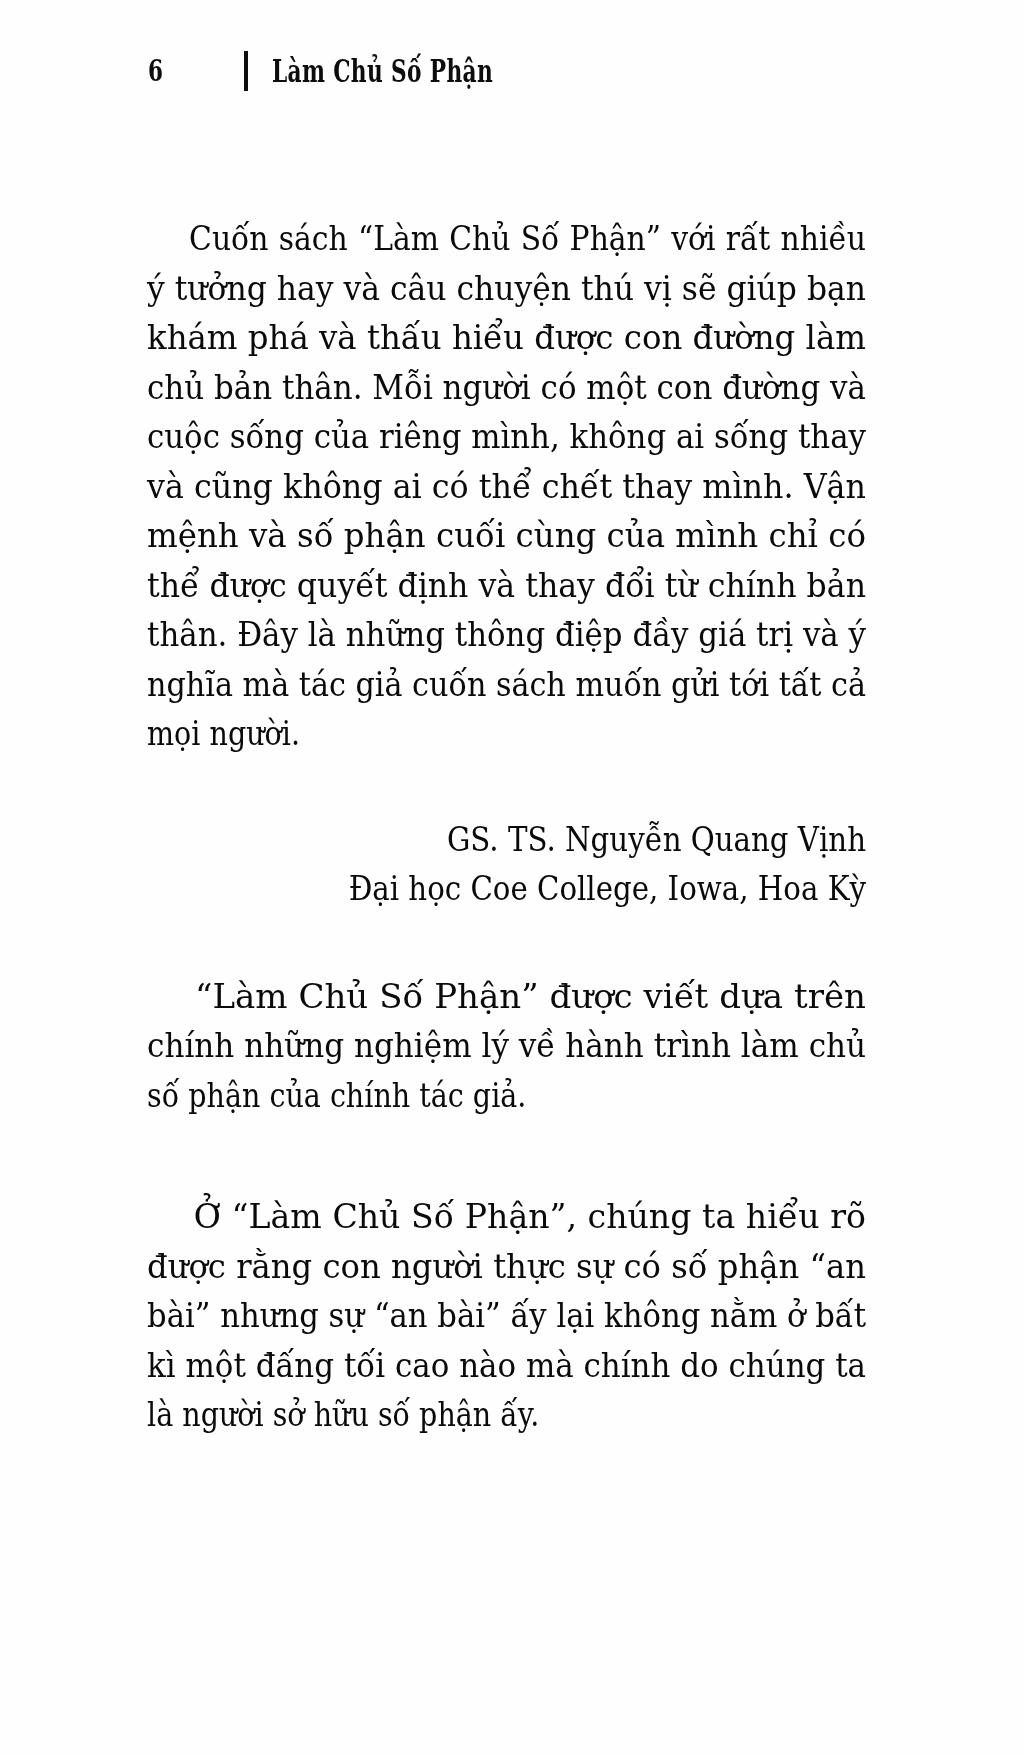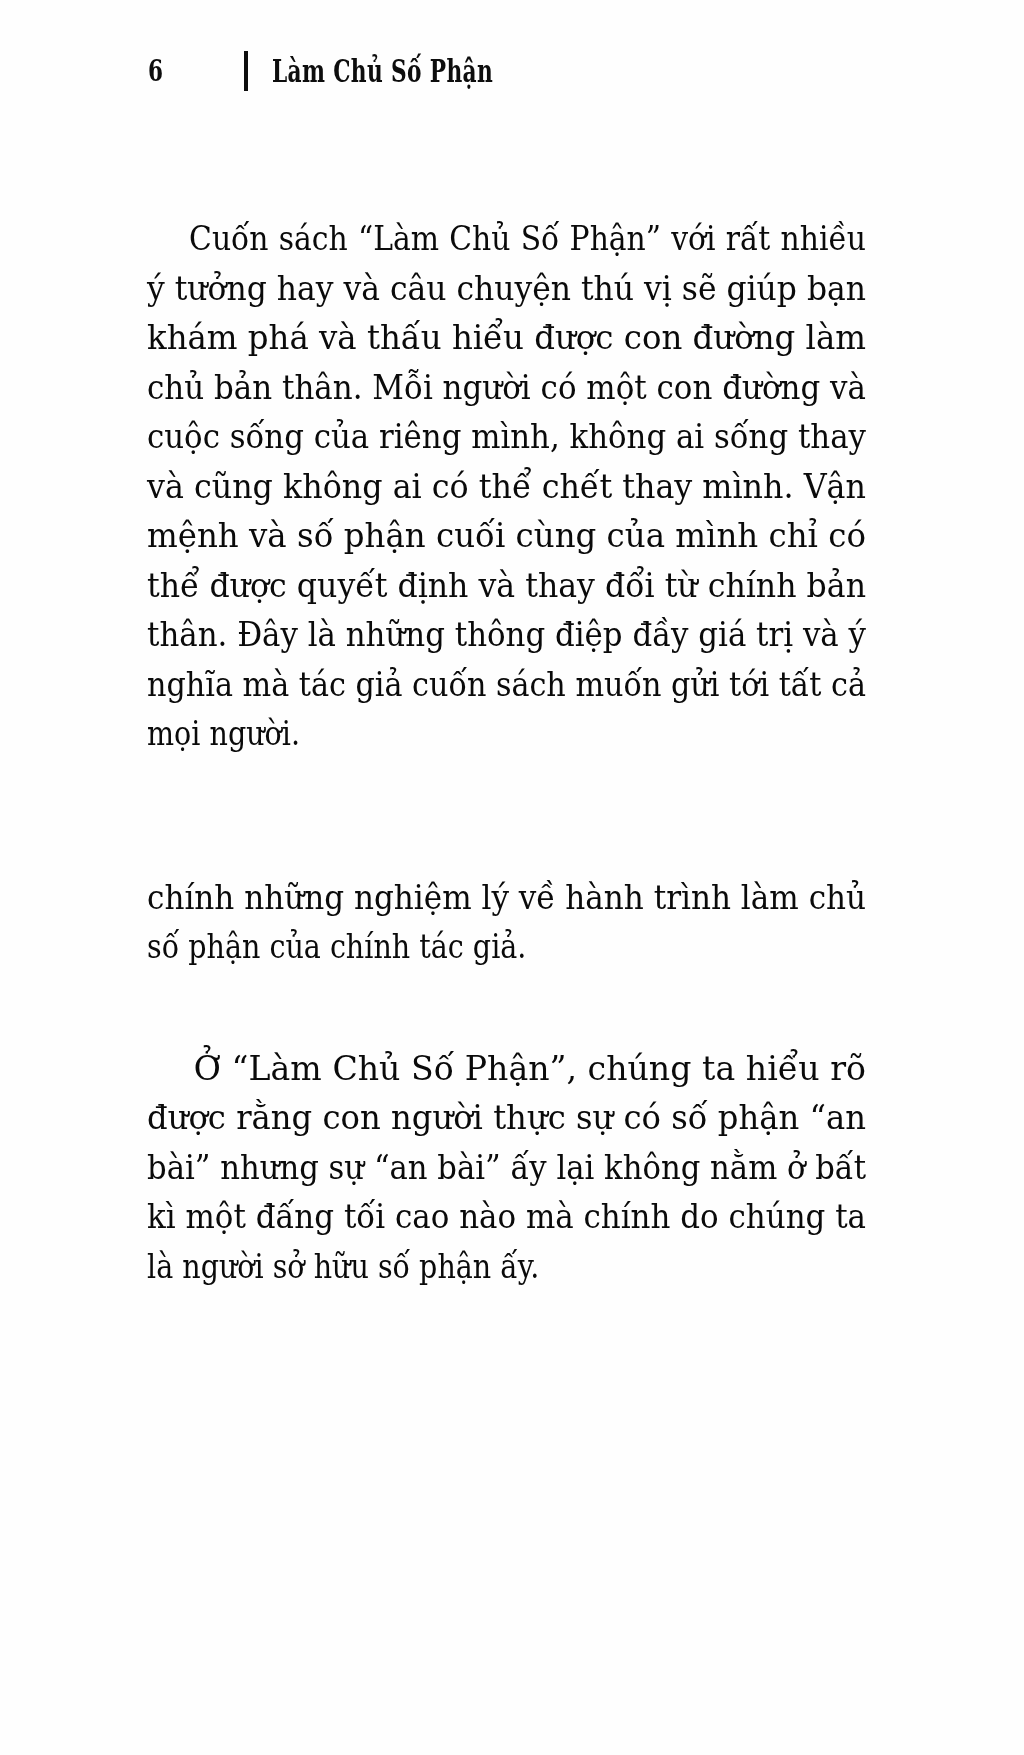--- a/index.html
+++ b/index.html
@@ -119,24 +119,29 @@
       <div class="jline" style="text-align-last: justify; font-size: 34px; transform: scaleX(0.9336); transform-origin: left center; width: 770.125px;">và cũng không ai có thể chết thay mình. Vận</div>
       <div class="jline" style="text-align-last: justify; font-size: 34px; transform: scaleX(0.954); transform-origin: left center; width: 753.656px;">mệnh và số phận cuối cùng của mình chỉ có</div>
       <div class="jline" style="text-align-last: justify; font-size: 34px; transform: scaleX(0.9291); transform-origin: left center; width: 773.875px;">thể được quyết định và thay đổi từ chính bản</div>
       <div class="jline" style="text-align-last: justify; font-size: 34px; transform: scaleX(0.9073); transform-origin: left center; width: 792.453px;">thân. Đây là những thông điệp đầy giá trị và ý</div>
       <div class="jline" style="text-align-last: justify; font-size: 34px; transform: scaleX(0.8884); transform-origin: left center; width: 809.328px;">nghĩa mà tác giả cuốn sách muốn gửi tới tất cả</div>
       <div class="jline last" style="text-align-last: left; font-size: 34px; transform: scaleX(0.84); transform-origin: left center; width: 855.952px;">mọi người.</div>
     </div>
 
     <div class="spacer-1"></div>
 
+    <div class="attrib">
+      <span class="sig-line" style="display: block; transform: scaleX(0.86); transform-origin: right center;">GS. TS. Nguyễn Quang Vịnh</span>
+      <span class="sig-line" style="display: block; transform: scaleX(0.86); transform-origin: right center;">Đại học Coe College, Iowa, Hoa Kỳ</span>
+    </div>
 
     <div class="spacer-2"></div>
 
     <div>
+      <div class="jline" style="text-indent: 48px; text-align-last: justify; font-size: 34px; transform: scaleX(1); transform-origin: left center; width: 719px;">“Làm Chủ Số Phận” được viết dựa trên</div>
       <div class="jline" style="text-align-last: justify; font-size: 34px; transform: scaleX(0.9134); transform-origin: left center; width: 787.203px;">chính những nghiệm lý về hành trình làm chủ</div>
       <div class="jline last" style="text-align-last: left; font-size: 34px; transform: scaleX(0.84); transform-origin: left center; width: 855.952px;">số phận của chính tác giả.</div>
     </div>
 
     <div class="spacer-3"></div>
 
     <div>
       <div class="jline" style="text-indent: 48px; text-align-last: justify; font-size: 34px; transform: scaleX(0.9744); transform-origin: left center; width: 737.852px;">Ở “Làm Chủ Số Phận”, chúng ta hiểu rõ</div>
       <div class="jline" style="text-align-last: justify; font-size: 34px; transform: scaleX(0.9486); transform-origin: left center; width: 757.938px;">được rằng con người thực sự có số phận “an</div>
       <div class="jline" style="text-align-last: justify; font-size: 34px; transform: scaleX(0.9024); transform-origin: left center; width: 796.75px;">bài” nhưng sự “an bài” ấy lại không nằm ở bất</div>

